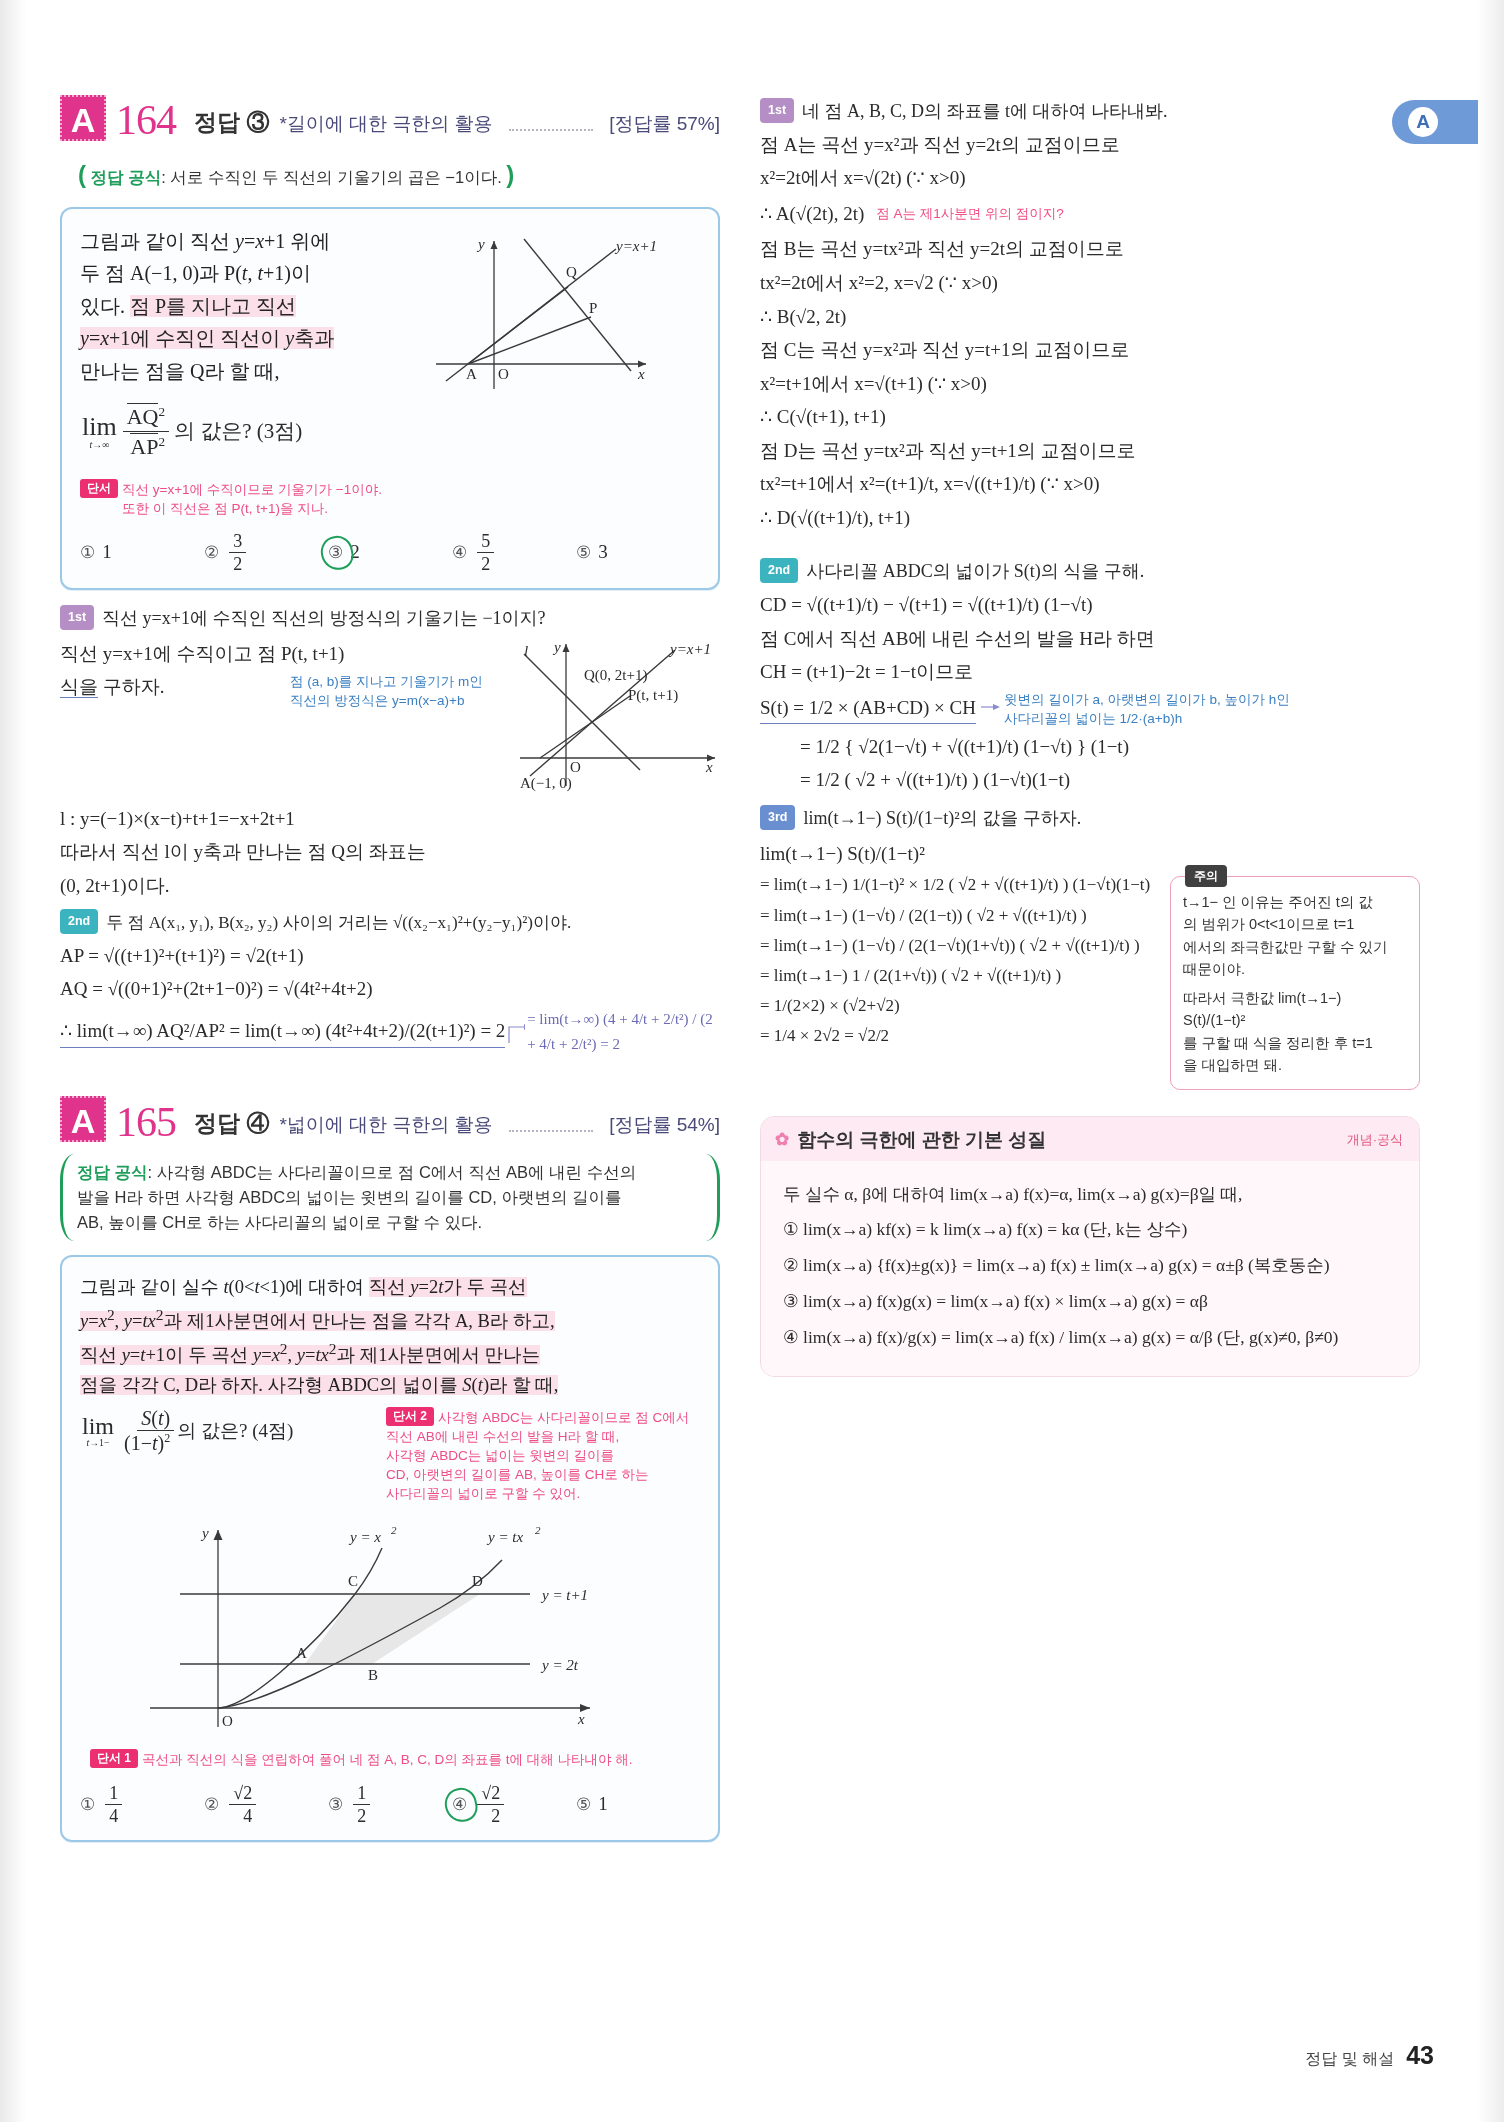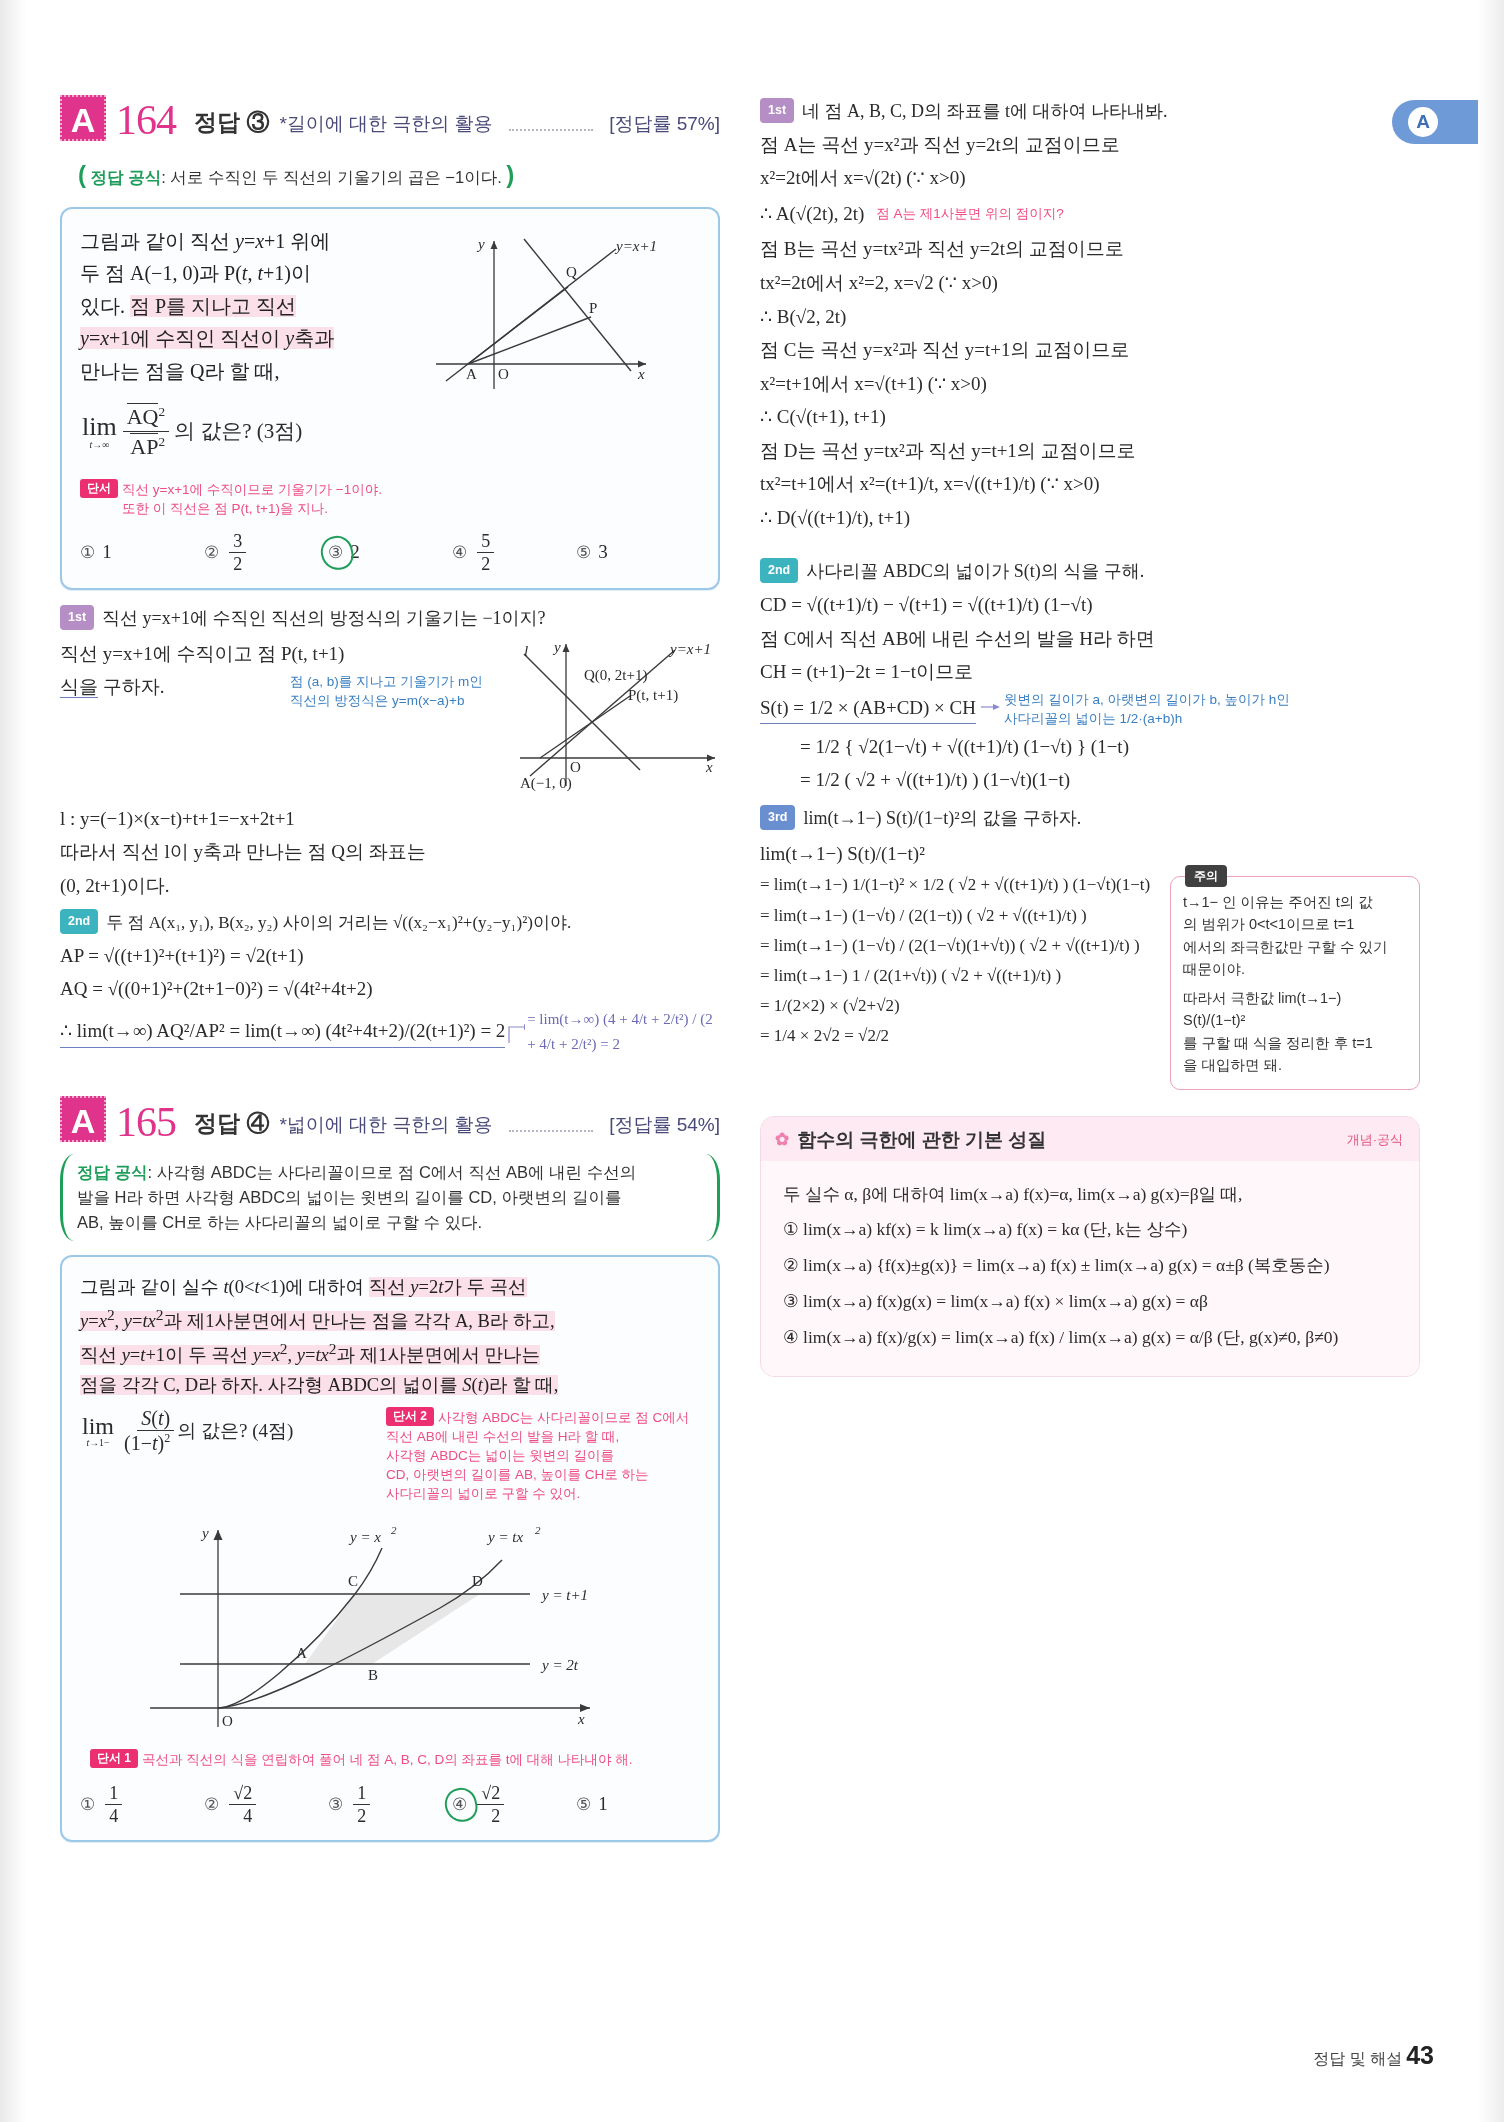--- a/index.html
+++ b/index.html
@@ -234,21 +234,21 @@
   .concept-body{
     background:#fff7fa;
     padding:16px 20px 20px 22px;
     font-size:17.5px; line-height:2.05;
   }
 
   
   .footer{
     position:absolute; right:70px; bottom:52px;
     font-family:"Liberation Sans", sans-serif;
-    display:flex; align-items:baseline; gap:4px;
+    display:flex; align-items:baseline; gap:12px;
   }
   .footer .ft{ font-size:16px; color:#444; }
   .footer .pg{ font-size:25px; font-weight:bold; color:#222; }
 
   
   .tab-A{
     position:absolute; right:0px; top:100px;
     width:112px; height:44px;
     background:#6f9ad8;
     border-radius:22px 0 0 22px;

